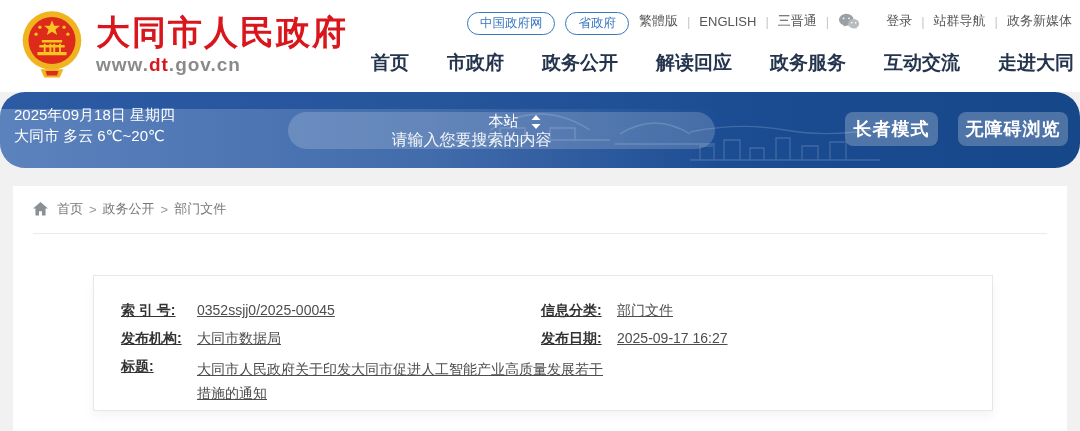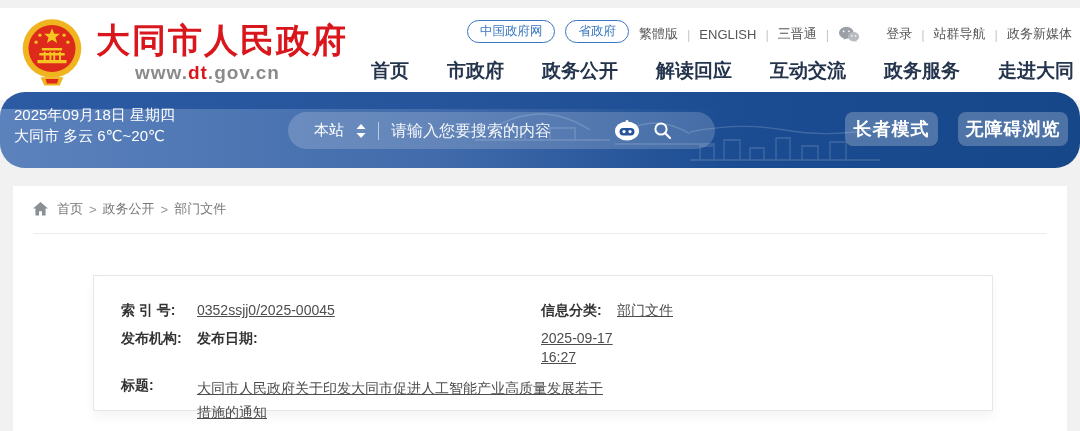--- a/index.html
+++ b/index.html
@@ -1,48 +1,48 @@
 <!DOCTYPE html>
 <html><head>
 <meta charset="utf-8">
 <style>
   * { margin:0; padding:0; box-sizing:border-box; }
   html,body { width:1080px; height:431px; overflow:hidden; }
   body { font-family:"Liberation Sans","DejaVu Sans",sans-serif; background:#f1f1f2; position:relative; }
 
   
-  .top-header { position:absolute; left:0; top:8px; width:1080px; height:92px; background:#ffffff; }
+  .top-header { position:absolute; left:0; top:0; width:1080px; height:92px; background:#ffffff; }
   .logo-wrap { position:absolute; left:20px; top:10px; display:flex; align-items:center; }
   .emblem { width:64px; height:70px; }
   .title-block { margin-left:12px; }
   .site-title { color:#d9161c; font-size:34px; font-weight:bold; letter-spacing:2px; line-height:1.1; }
-  .site-url { font-size:19px; font-weight:bold; color:#8a8a8a; letter-spacing:1px; margin-top:3px;margin-left:39px; }
+  .site-url { font-size:19px; font-weight:bold; color:#8a8a8a; letter-spacing:1px; margin-top:3px; }
   .site-url .dt { color:#d9161c; }
 
-  .top-links { position:absolute; top:12px; right:8px; display:flex; align-items:flex-end; font-size:13px; color:#555; }
+  .top-links { position:absolute; top:12px; right:8px; display:flex; align-items:flex-start; font-size:13px; color:#555; }
   .pill { border:1px solid #3a77c0; color:#3a77c0; border-radius:12px; padding:2px 12px; font-size:12.5px; margin-right:10px; cursor:pointer; background:#fff; }
   .tl-group { display:flex; align-items:center; }
   .tl-item { cursor:pointer; white-space:nowrap; }
   .tl-sep { color:#c9c9c9; margin:0 9px; }
   .tl-gap { width:26px; }
   .wechat-icon { width:22px; height:17px; display:inline-block; }
 
   .main-nav { position:absolute; top:50px; right:6px; display:flex; gap:38px; }
   .nav-item { font-size:19px; font-weight:bold; color:#24344d; cursor:pointer; white-space:nowrap; }
 
   
   .banner { position:absolute; left:0; top:92px; width:1080px; height:76px;
             background:linear-gradient(90deg,#2c5aa3 0%,#27559c 40%,#1b4c92 70%,#164789 100%); overflow:hidden;border-radius:25px; }
   .banner-photo { position:absolute; left:0; top:17px; width:720px; height:59px;
             background:linear-gradient(90deg,rgba(170,196,230,.38),rgba(170,196,230,.20) 60%,rgba(170,196,230,0)); }
   .banner-deco { position:absolute; opacity:.16; }
   .banner-text { position:absolute; left:14px; top:12px; color:#ffffff; font-size:15px; line-height:21px; }
 
   .search-bar { position:absolute; left:288px; top:20px; width:427px; height:37px;
-            background:rgba(255,255,255,.18); border-radius:19px; display:flex; align-items:center; }
+            background:rgba(255,255,255,.18); border-radius:19px; display:flex; align-items:center;flex-direction:column; }
   .search-scope { display:flex; align-items:center; margin-left:26px; cursor:pointer; }
   .search-scope span { color:#fff; font-size:15px; }
   .sort-arrows { width:10px; height:14px; margin-left:12px; }
   .search-divider { width:1px; height:18px; background:rgba(255,255,255,.55); margin:0 12px; }
   .search-input { background:transparent; border:none; outline:none; color:#fff; font-size:16px; width:220px; font-family:inherit; }
   .search-input::placeholder { color:rgba(255,255,255,.92); }
   .ai-icon { width:28px; height:22px; margin-left:2px; cursor:pointer; }
   .mag-icon { width:19px; height:19px; margin-left:12px; cursor:pointer; }
 
   .banner-btn { position:absolute; top:20px; height:34px; border:none; border-radius:8px;
@@ -56,21 +56,21 @@
   .breadcrumb { position:absolute; left:20px; top:14px; display:flex; align-items:center; font-size:13px; color:#777; }
   .home-icon { width:15px; height:14px; margin-right:9px; }
   .crumb { cursor:pointer; }
   .crumb-sep { margin:0 6px; color:#999; }
   .panel-divider { position:absolute; left:20px; top:47px; width:1014px; height:1px; background:#ebebeb; }
 
   .info-box { position:absolute; left:80px; top:89px; width:900px; height:136px;
             border:1px solid #e7e7e7; background:#fff; box-shadow:0 6px 10px rgba(0,0,0,.045);
             padding:25px 0 0 27px; font-size:14px; }
   .info-row { display:grid; grid-template-columns:76px 344px 76px 1fr; margin-bottom:9px; line-height:19px; }
-  .info-label { font-weight:bold; color:#333; }
+  .info-label { font-weight:bold; color:#333;text-decoration:underline; }
   .info-value { color:#4d4d4d;text-decoration:underline; }
   .title-value { grid-column:2 / 5; max-width:412px; line-height:24px; }
 </style>
 </head>
 <body>
 
 <div class="top-header">
 
   <div class="logo-wrap">
     <svg class="emblem" viewBox="0 0 100 110">
@@ -126,22 +126,22 @@
       <span class="tl-sep">|</span>
       <span class="tl-item">政务新媒体</span>
     </div>
   </div>
 
   <nav class="main-nav">
     <span class="nav-item">首页</span>
     <span class="nav-item">市政府</span>
     <span class="nav-item">政务公开</span>
     <span class="nav-item">解读回应</span>
+    <span class="nav-item">政务服务</span>
     <span class="nav-item">互动交流</span>
-    <span class="nav-item">政务服务</span>
     <span class="nav-item">走进大同</span>
   </nav>
 </div>
 
 <div class="banner">
   <div class="banner-photo"></div>
   <svg class="banner-deco" style="left:470px; top:2px;" width="250" height="56" viewBox="0 0 250 56">
     <path d="M20 36 Q70 4 120 36 M5 46 H140 M30 46 V34 H55 V46 M80 46 V34 H105 V46 M150 40 Q185 18 220 40 M145 50 H245" stroke="#ffffff" stroke-width="1.4" fill="none"></path>
   </svg>
   <svg class="banner-deco" style="left:690px; top:28px;" width="190" height="44" viewBox="0 0 190 44">
@@ -198,20 +198,21 @@
 
   <div class="info-box">
     <div class="info-row">
       <span class="info-label">索 引 号:</span>
       <span class="info-value">0352ssjj0/2025-00045</span>
       <span class="info-label">信息分类:</span>
       <span class="info-value">部门文件</span>
     </div>
     <div class="info-row">
       <span class="info-label">发布机构:</span>
+      <span class="info-value">大同市数据局</span>
       <span class="info-label">发布日期:</span>
       <span class="info-value">2025-09-17 16:27</span>
     </div>
     <div class="info-row">
       <span class="info-label">标题:</span>
       <span class="info-value title-value">大同市人民政府关于印发大同市促进人工智能产业高质量发展若干措施的通知</span>
     </div>
   </div>
 </div>
 

